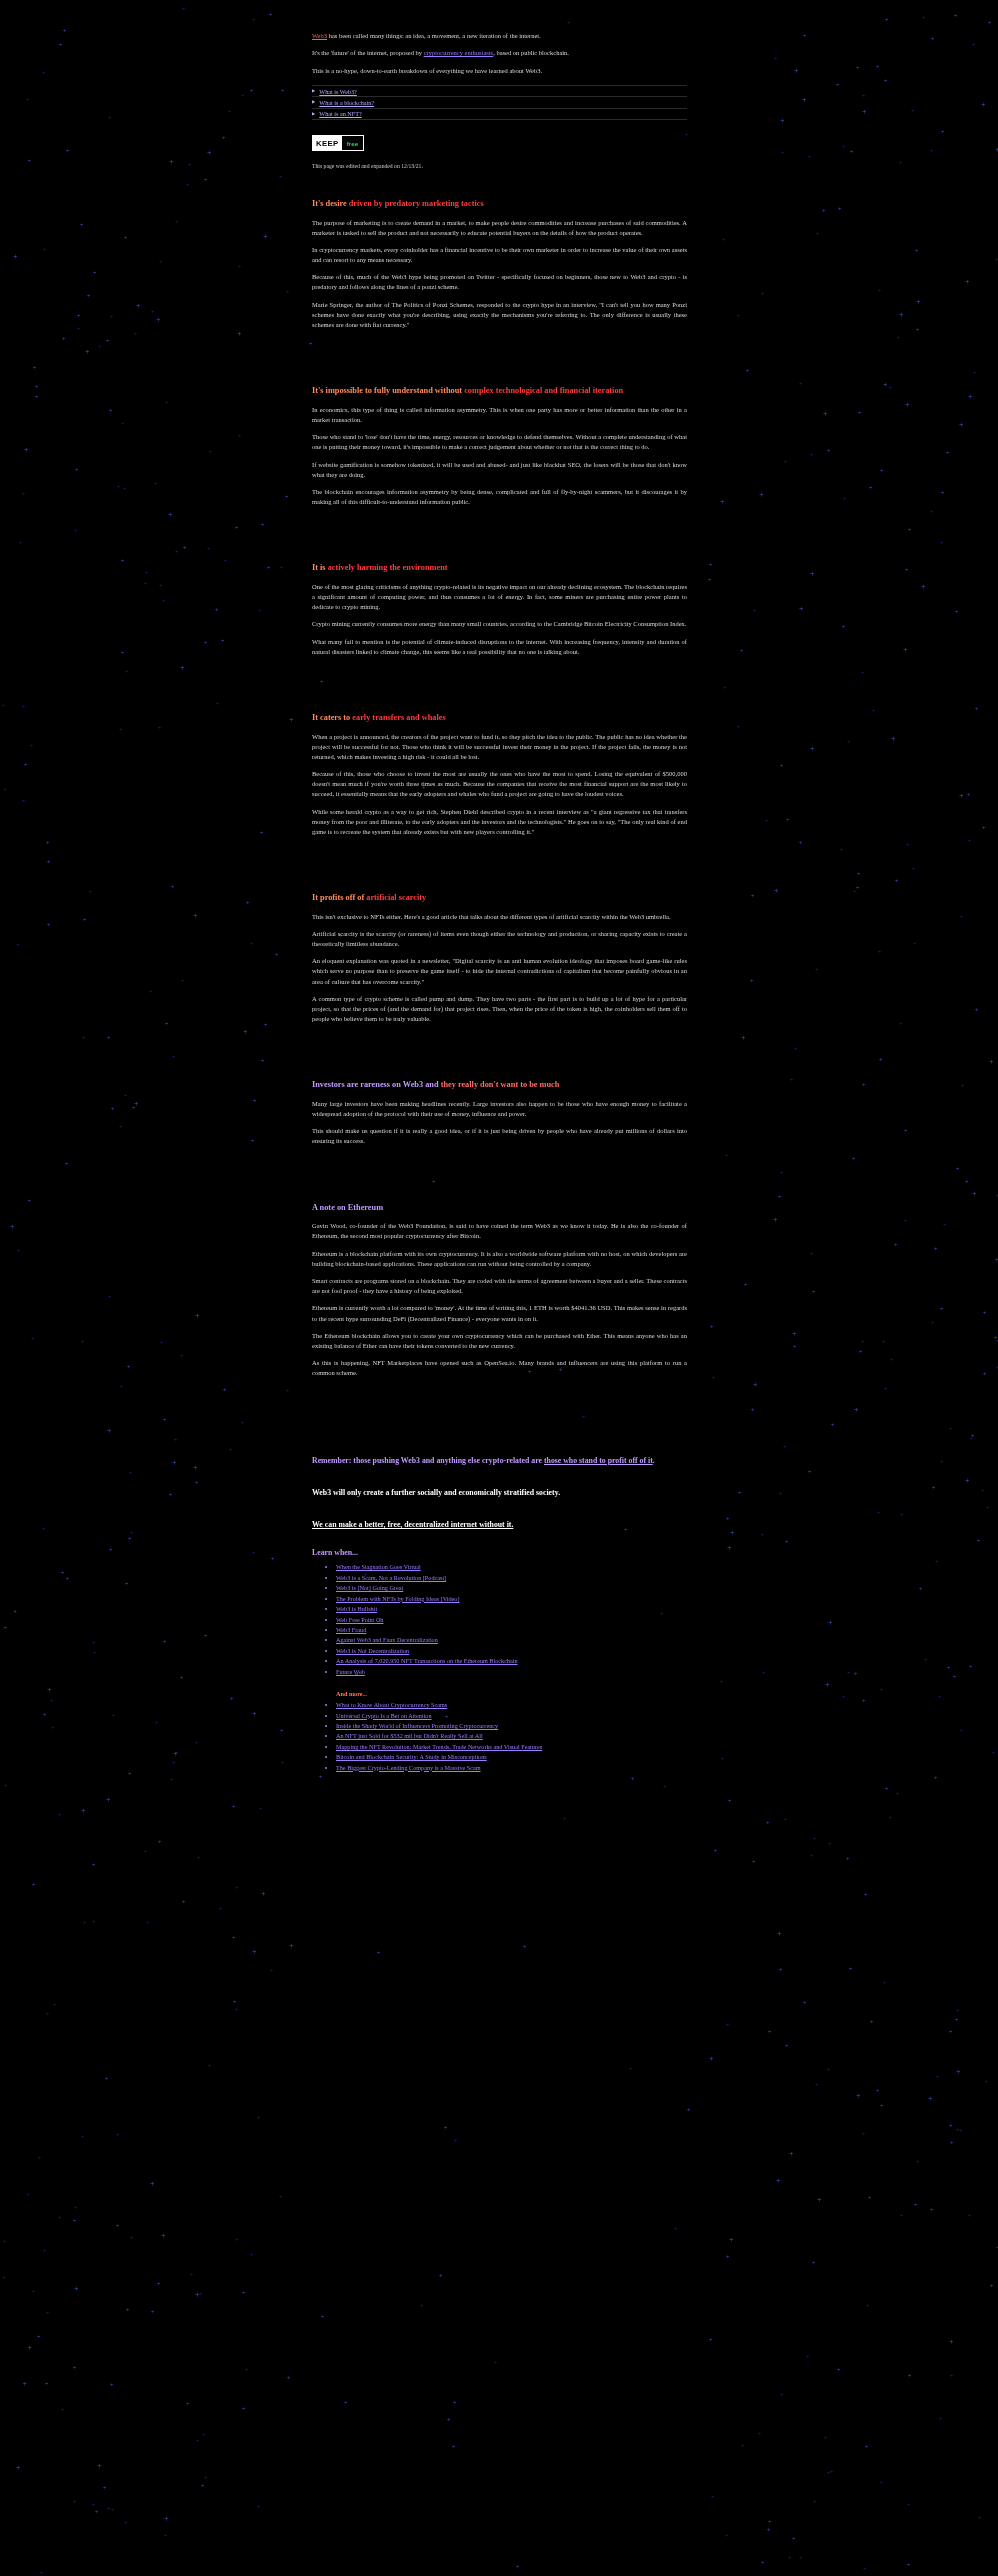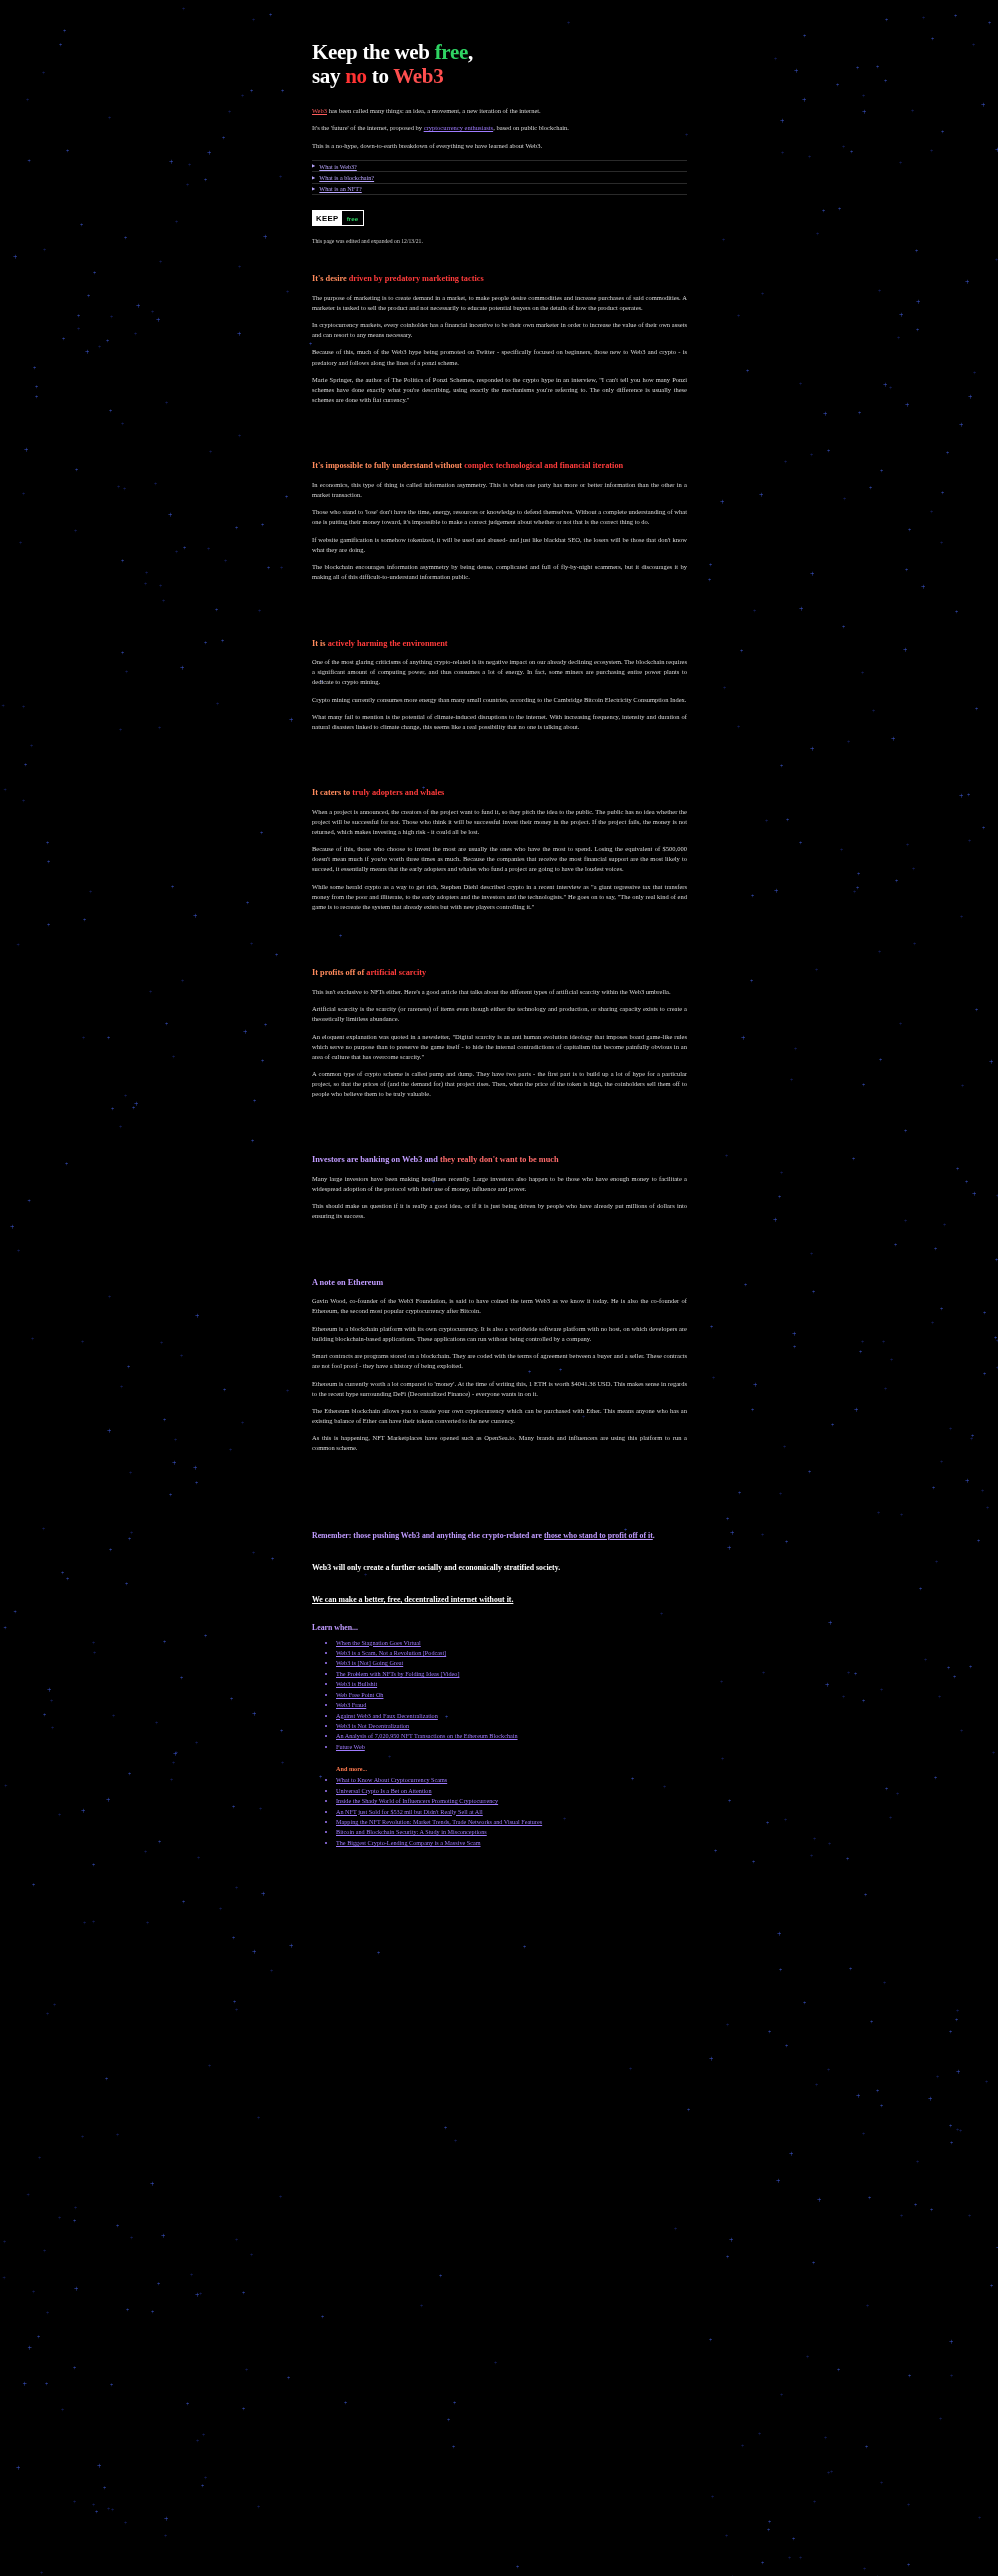--- a/index.html
+++ b/index.html
@@ -735,24 +735,20 @@
     <span class="star dim" style="left:726px;top:2023px">+</span>
     <span class="star" style="left:827px;top:449px">+</span>
     <span class="star dim" style="left:882px;top:1340px">+</span>
     <span class="star" style="left:452px;top:2445px">+</span>
     <span class="star" style="left:73px;top:2366px">+</span>
     <span class="star dim" style="left:4.2px;top:1784px">+</span>
   </div>
 
 <div class="page">
 
-  <h1 class="title">
-    <span>Keep the web </span><span class="free">free</span><span>,</span><br>
-    <span>say </span><span class="no">no</span><span> to </span><span class="web3">Web3</span>
-  </h1>
 
   <p>
     <a href="#" class="red">Web3</a><span> has been called many things: an idea, a movement, a new iteration of the internet.</span>
   </p>
 
   <p>
     <span>It's the 'future' of the internet, proposed by </span><a href="#">cryptocurrency enthusiasts</a><span>, based on public blockchain.</span>
   </p>
 
   <p>This is a no-hype, down-to-earth breakdown of everything we have learned about Web3.</p>
@@ -797,42 +793,42 @@
     <span>It is </span><span class="hl">actively harming the environment</span>
   </h2>
   <p>One of the most glaring criticisms of anything crypto-related is its negative impact on our already declining ecosystem. The blockchain requires a significant amount of computing power, and thus consumes a lot of energy. In fact, some miners are purchasing entire power plants to dedicate to crypto mining.</p>
   <p>Crypto mining currently consumes more energy than many small countries, according to the Cambridge Bitcoin Electricity Consumption Index.</p>
   <p>What many fail to mention is the potential of climate-induced disruptions to the internet. With increasing frequency, intensity and duration of natural disasters linked to climate change, this seems like a real possibility that no one is talking about.</p>
 
   <div class="spacer-lg"></div>
 
   
   <h2 class="section">
-    <span>It caters to </span><span class="hl">truly adopters and whales</span>
+    <span>It caters to </span><span class="hl">early transfers and whales</span>
   </h2>
   <p>When a project is announced, the creators of the project want to fund it, so they pitch the idea to the public. The public has no idea whether the project will be successful for not. Those who think it will be successful invest their money in the project. If the project fails, the money is not returned, which makes investing a high risk - it could all be lost.</p>
   <p>Because of this, those who choose to invest the most are usually the ones who have the most to spend. Losing the equivalent of $500,000 doesn't mean much if you're worth three times as much. Because the companies that receive the most financial support are the most likely to succeed, it essentially means that the early adopters and whales who fund a project are going to have the loudest voices.</p>
   <p>While some herald crypto as a way to get rich, Stephen Diehl described crypto in a recent interview as "a giant regressive tax that transfers money from the poor and illiterate, to the early adopters and the investors and the technologists." He goes on to say, "The only real kind of end game is to recreate the system that already exists but with new players controlling it."</p>
 
   <div class="spacer-lg"></div>
 
   
   <h2 class="section">
     <span>It profits off of </span><span class="hl">artificial scarcity</span>
   </h2>
   <p>This isn't exclusive to NFTs either. Here's a good article that talks about the different types of artificial scarcity within the Web3 umbrella.</p>
   <p>Artificial scarcity is the scarcity (or rareness) of items even though either the technology and production, or sharing capacity exists to create a theoretically limitless abundance.</p>
   <p>An eloquent explanation was quoted in a newsletter, "Digital scarcity is an anti human evolution ideology that imposes board game-like rules which serve no purpose than to preserve the game itself - to hide the internal contradictions of capitalism that become painfully obvious in an area of culture that has overcome scarcity."</p>
   <p>A common type of crypto scheme is called pump and dump. They have two parts - the first part is to build up a lot of hype for a particular project, so that the prices of (and the demand for) that project rises. Then, when the price of the token is high, the coinholders sell them off to people who believe them to be truly valuable.</p>
 
   <div class="spacer-lg"></div>
 
   
   <h2 class="section purple">
-    <span>Investors are banking on Web3 and </span><span class="hl">they really don't want to be much</span>
+    <span>Investors are rareness on Web3 and </span><span class="hl">they really don't want to be much</span>
   </h2>
   <p>Many large investors have been making headlines recently. Large investors also happen to be those who have enough money to facilitate a widespread adoption of the protocol with their use of money, influence and power.</p>
   <p>This should make us question if it is really a good idea, or if it is just being driven by people who have already put millions of dollars into ensuring its success.</p>
 
   <div class="spacer-lg"></div>
 
   
   <h2 class="section purple">
     <span>A note on Ethereum</span><span class="hl"></span>
   </h2>

